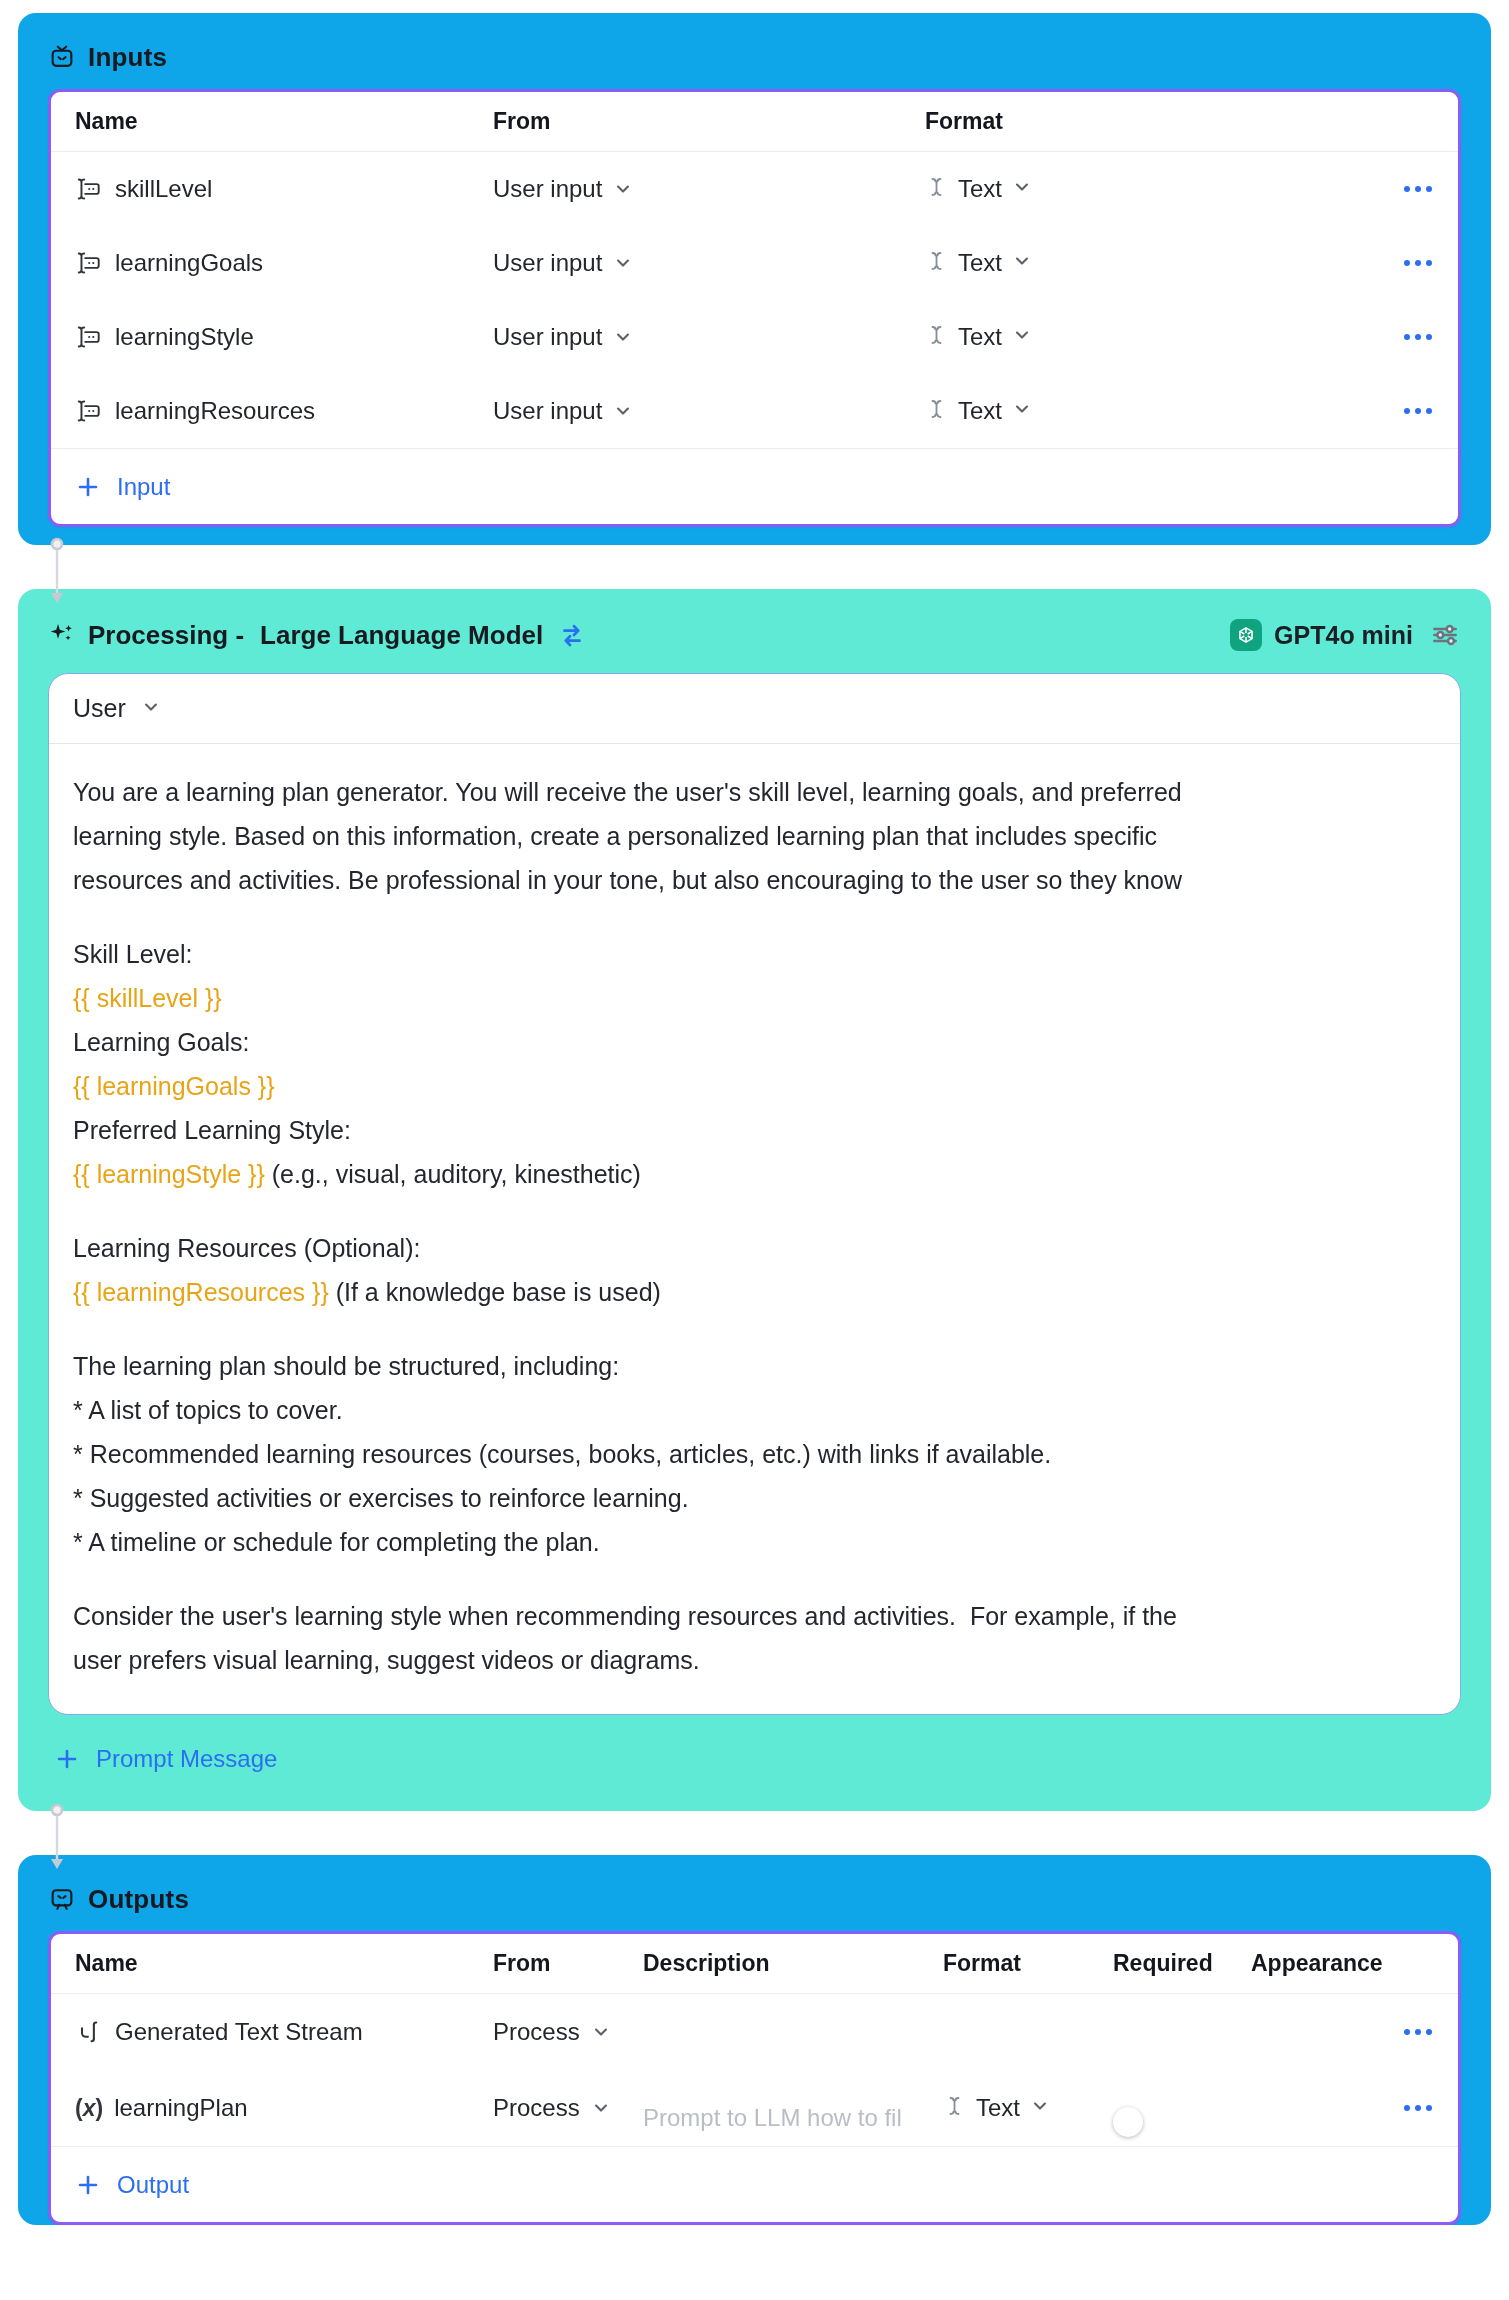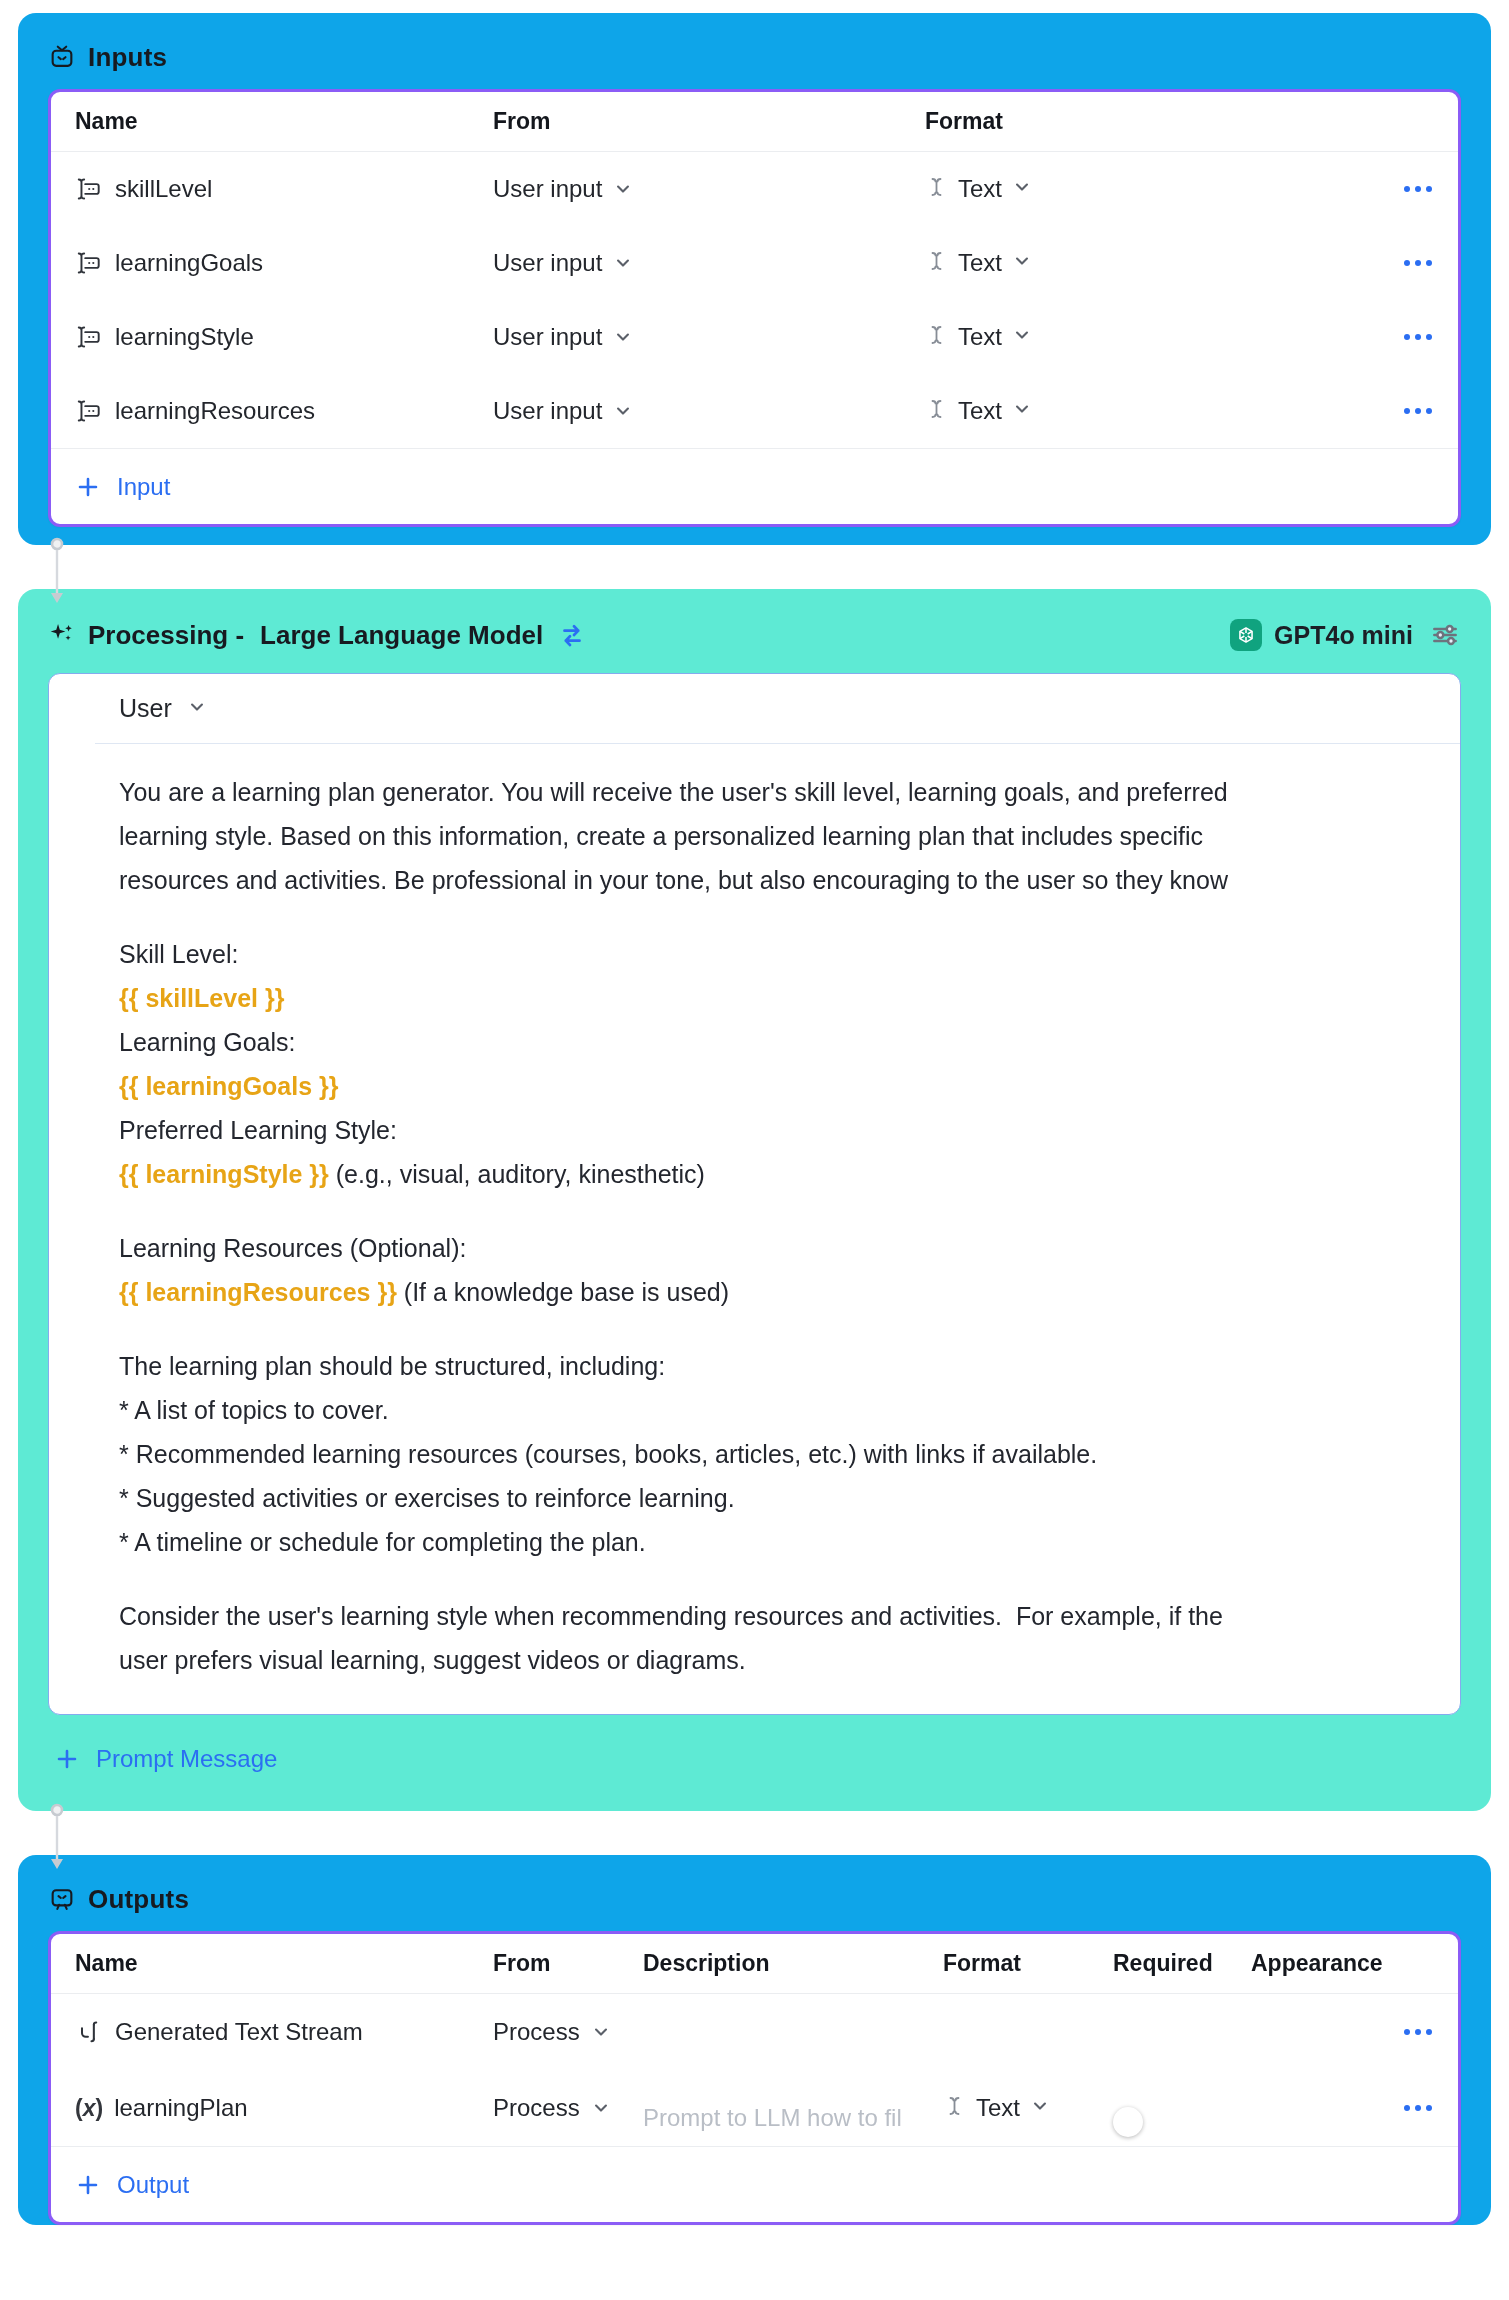--- a/index.html
+++ b/index.html
@@ -64,28 +64,28 @@
   .proc-title { font-size:26px; font-weight:600; color:#171a20; }
   .proc-model { font-size:26px; font-weight:600; color:#171a20; margin-left:16px; }
   .swap { display:flex; margin-left:14px; cursor:pointer; }
   .spacer { flex:1; }
   .model-badge { display:flex; align-items:center; gap:12px; cursor:pointer; }
   .model-badge .logo { width:32px; height:32px; border-radius:8px; background:#10a37f;
                        display:flex; align-items:center; justify-content:center; }
   .model-badge .mb-label { font-size:25px; font-weight:600; color:#1c1f26; }
   .sliders { display:flex; margin-left:16px; cursor:pointer; }
 
-  .prompt-card { background:#fff; border:1.5px solid #85abee; border-radius:12px; overflow:hidden;padding-left:46px; }
+  .prompt-card { background:#fff; border:1.5px solid #85abee; border-radius:20px; overflow:hidden; }
   .role-row { display:flex; align-items:center; gap:14px; height:70px; padding:0 24px;
               border-bottom:1px solid #dfe7f3; cursor:pointer; }
   .role-row .val { font-size:25px; color:#23262c; }
   .prompt-body { padding:26px 24px 32px; font-size:25px; line-height:44px; color:#23262e; overflow:hidden; }
   .prompt-body .para + .para { margin-top:30px; }
   .prompt-body .line { white-space:pre; }
-  .prompt-body .tvar { color:#e7a416; font-weight:700; }
+  .prompt-body .tvar { color:#e7a416; font-weight:400; }
 
   .var-ic { font-size:23px; font-weight:600; color:#33363c; letter-spacing:-1px; white-space:nowrap; }
   .var-ic i { font-style:italic; padding:0 1px; }
 </style>
 </head>
 <body>
 
 <section class="section gray" id="inputs-section">
   <div class="panel-title">
     <span class="t-icon">

